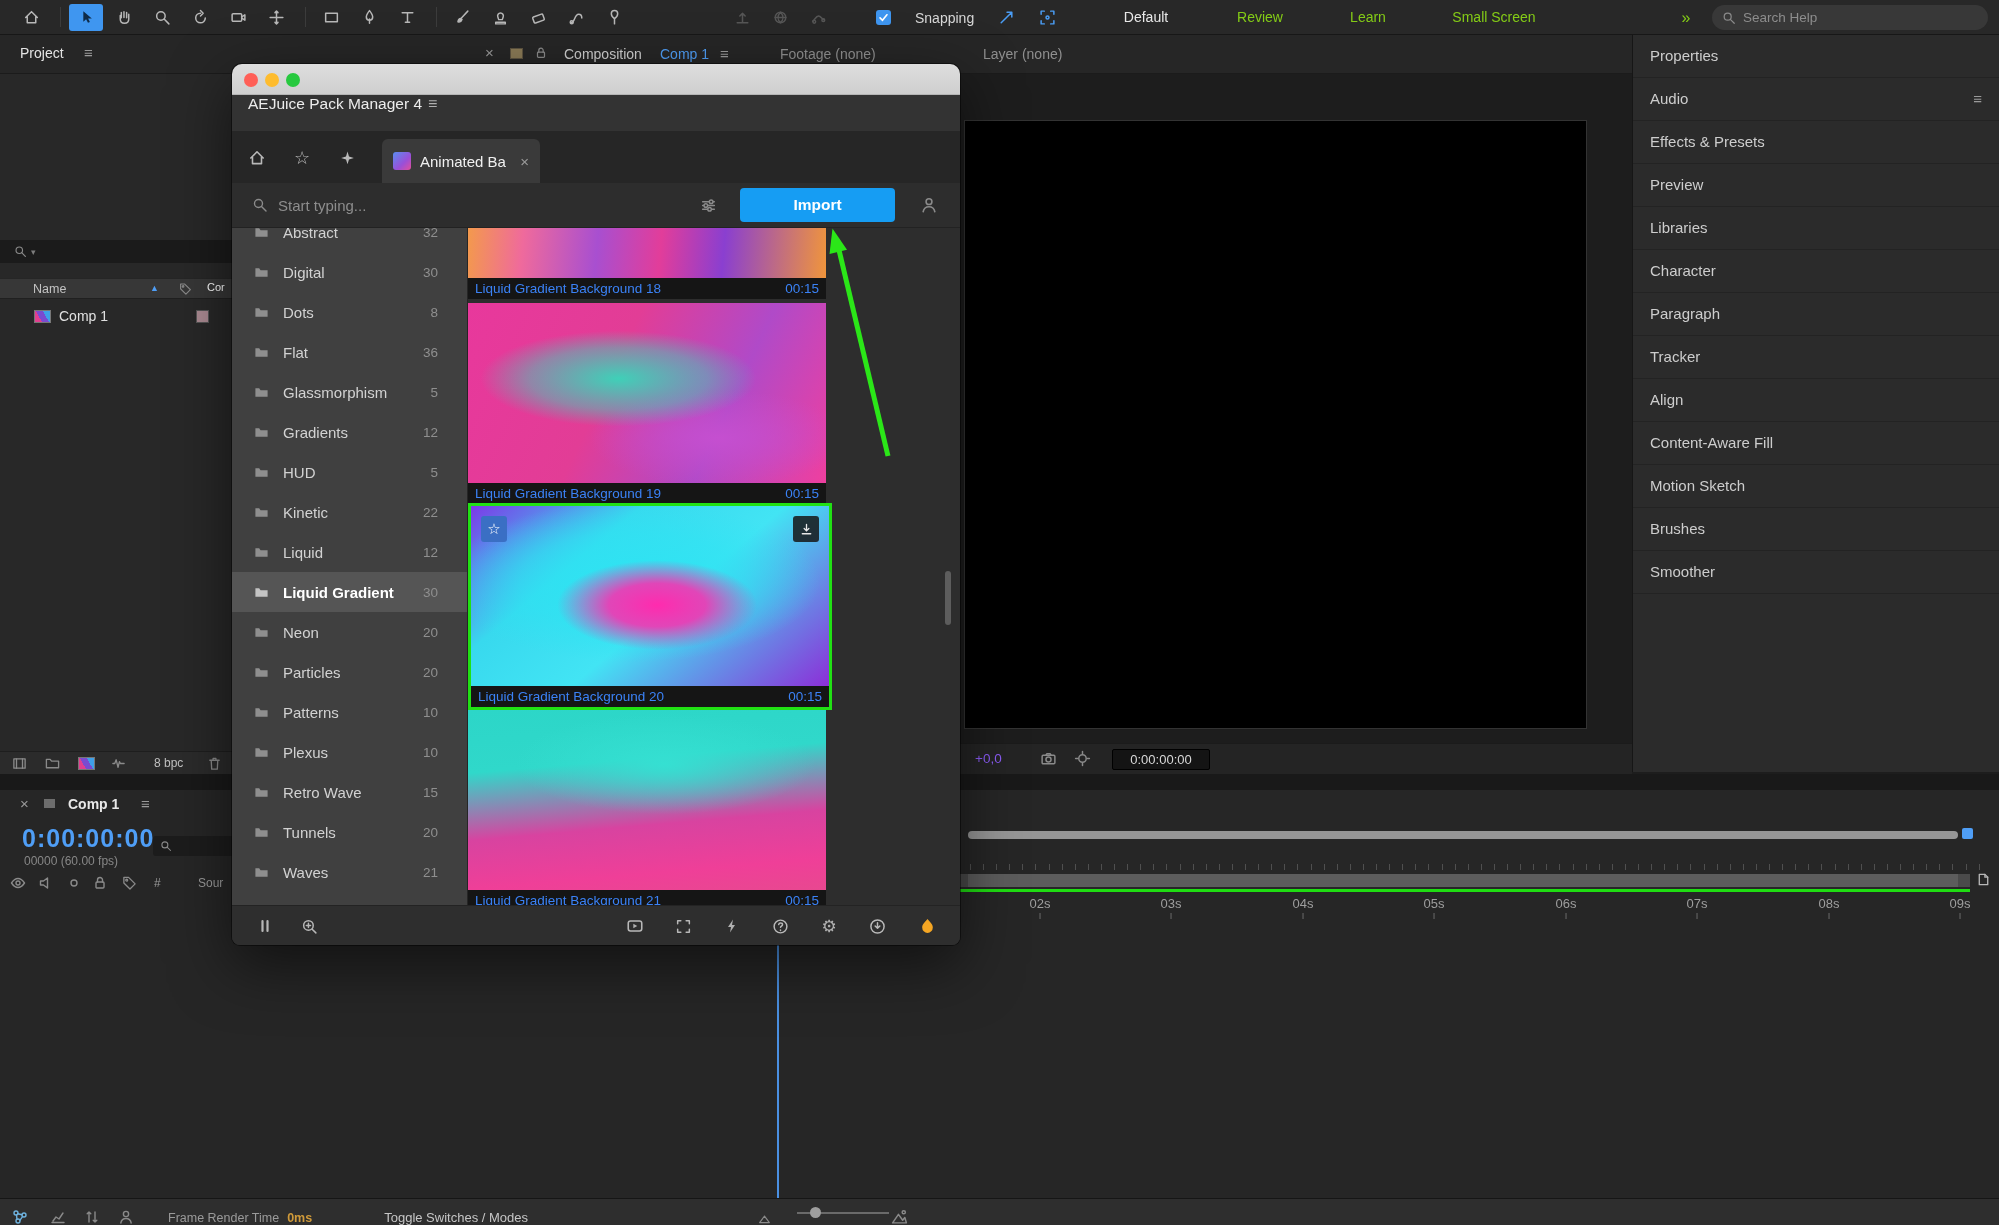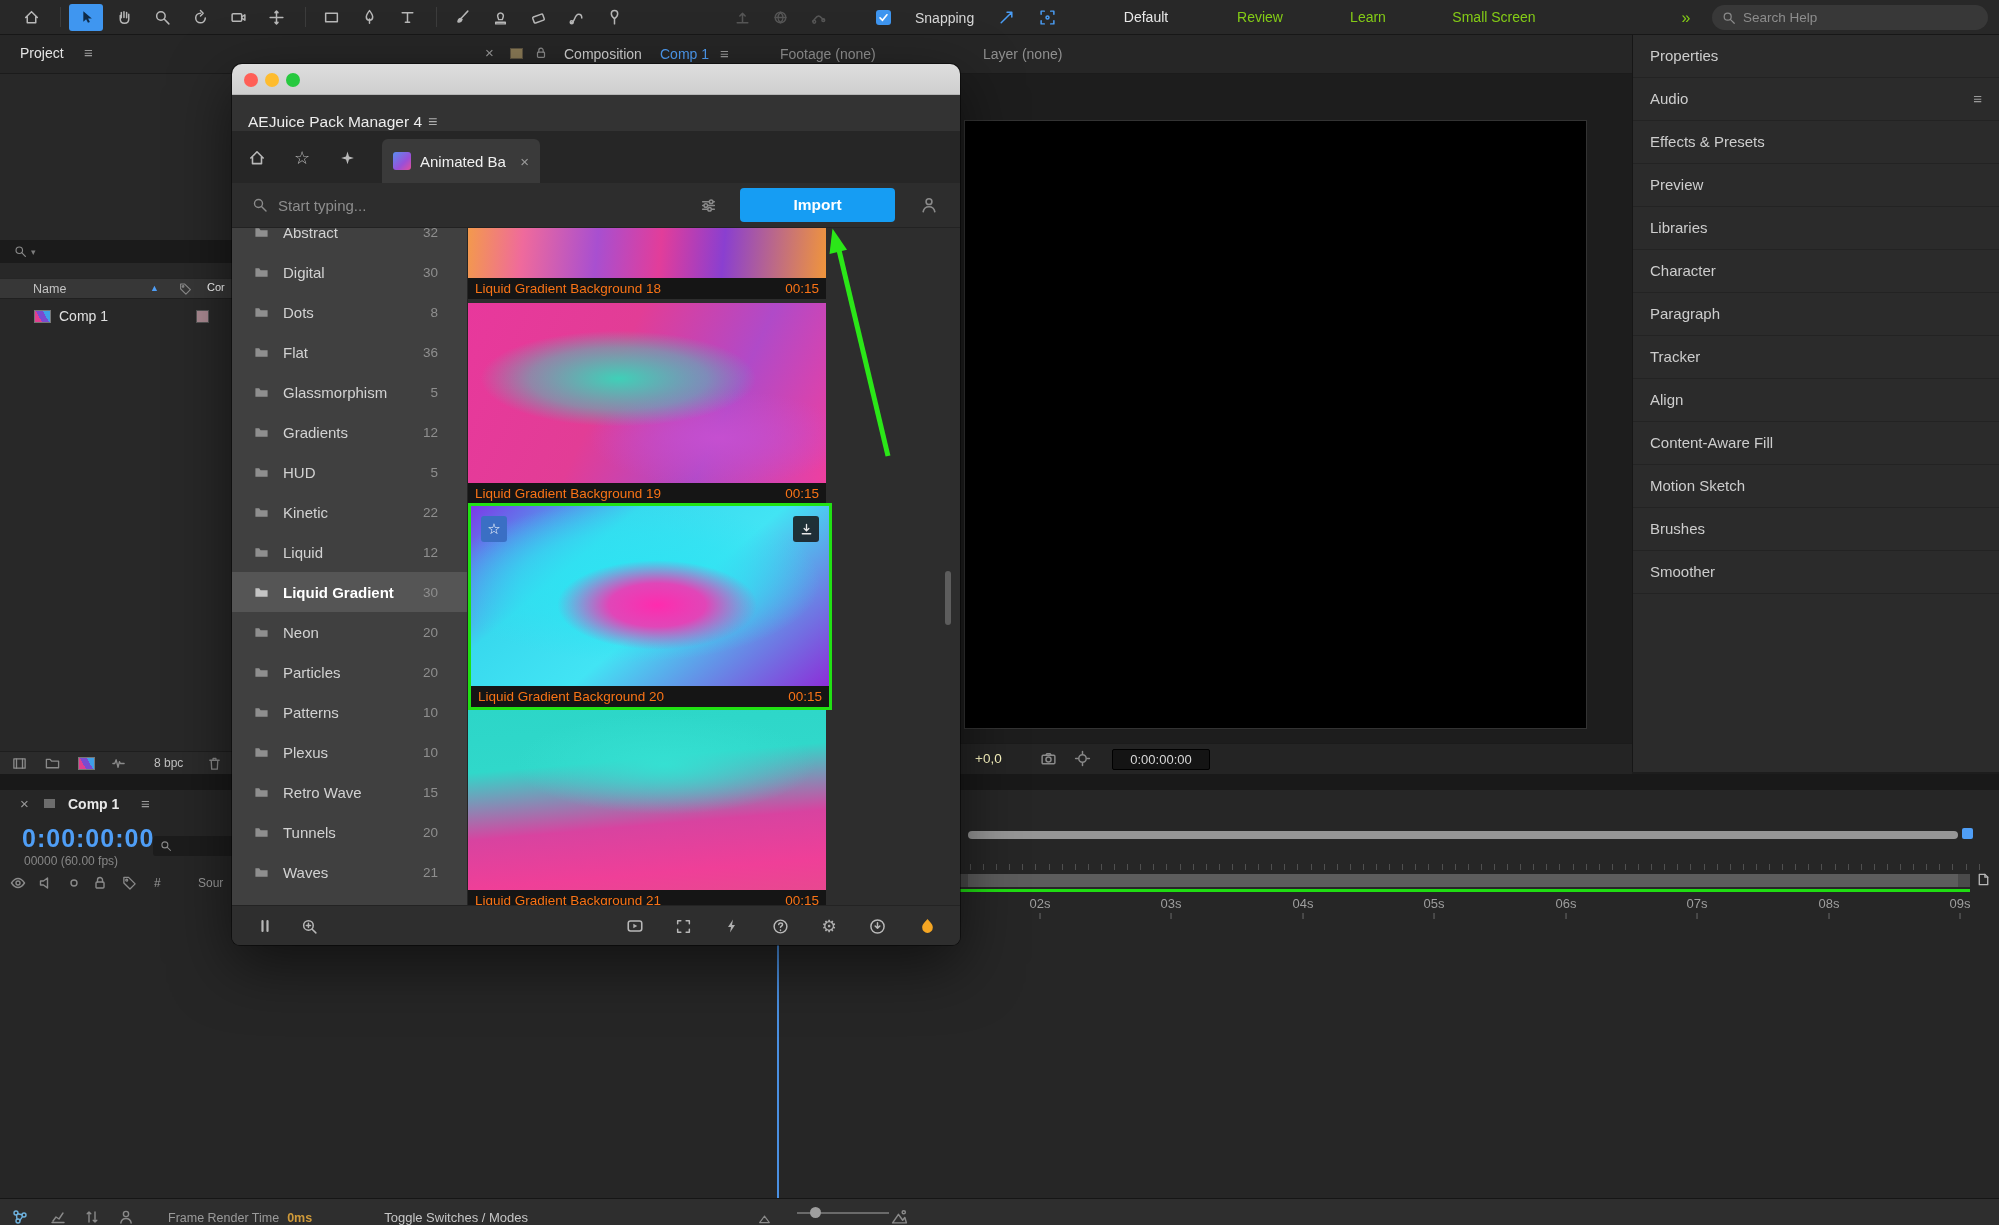--- a/index.html
+++ b/index.html
@@ -31,37 +31,37 @@
   .sbrow{height:43px;line-height:42px;padding:0 17px;border-bottom:1px solid #232323;font-size:15px;color:#cdcdcd;display:flex;justify-content:space-between;align-items:center}
   #gapstrip{left:0;top:774px;width:1999px;height:16px;background:#191919}
   #timeline{left:0;top:790px;width:1999px;height:408px;background:#262626}
   #statusbar{left:0;top:1198px;width:1999px;height:27px;background:#2e2e2e;border-top:1px solid #161616;display:flex;align-items:flex-end}
   .tick{position:absolute;top:56px;transform:translateX(-50%);color:#9e9e9e;font-size:13px;text-align:center}
   .tick i{display:block;width:1px;height:6px;background:#6a6a6a;margin:2px auto 0}
   
   #aej{left:232px;top:64px;width:728px;height:881px;border-radius:10px 10px 8px 8px;background:#2d2d2d;box-shadow:0 20px 60px rgba(0,0,0,.55),0 0 0 1px rgba(0,0,0,.45);z-index:10;overflow:hidden}
   #aejTitle{left:0;top:0;width:728px;height:31px;background:linear-gradient(#dedede,#cfcfcf);border-bottom:1px solid #b5b5b5}
   .light{position:absolute;top:9px;width:14px;height:14px;border-radius:50%}
-  #aejHead{left:0;top:31px;width:728px;height:37px;background:#333;border-bottom:1px solid #262626;display:flex;align-items:flex-end;padding:0 16px;color:#ececec;font-size:15.5px}
+  #aejHead{left:0;top:31px;width:728px;height:37px;background:#333;border-bottom:1px solid #262626;display:flex;align-items:flex-start;padding:0 16px;color:#ececec;font-size:15.5px}
   #aejTabs{left:0;top:68px;width:728px;height:51px;background:#262626}
   .tabico{position:absolute;top:7px;width:38px;height:38px;border-radius:4px;display:flex;align-items:center;justify-content:center;color:#b8b8b8;font-size:18px}
   #aejActiveTab{position:absolute;left:150px;top:7px;width:158px;height:44px;background:#3a3a3a;border-radius:6px 6px 0 0;display:flex;align-items:center;gap:9px;padding:0 11px;color:#f0f0f0;font-size:15px}
   #aejSearchRow{left:0;top:119px;width:728px;height:45px;background:#2d2d2d;border-bottom:1px solid #222;display:flex;align-items:center;padding:0 20px}
   #aejSearchRow input{background:transparent;border:none;outline:none;color:#dcdcdc;font:inherit;font-size:15px;width:380px;margin-left:10px}
   #importBtn{position:absolute;left:508px;top:124px;width:155px;height:34px;background:#169df3;border-radius:4px;color:#fff;font-size:15.5px;font-weight:bold;display:flex;align-items:center;justify-content:center}
   #aejCats{left:0;top:164px;width:236px;height:677px;background:#404040;border-right:1px solid #262626;overflow:hidden}
   .catrow{position:absolute;left:0;width:236px;height:40px;display:flex;align-items:center;padding:0 30px 0 22px}
   .catrow .nm{margin-left:14px;font-size:15px;color:#d2d2d2;max-width:118px;overflow:hidden;text-overflow:ellipsis;white-space:nowrap}
   .catrow .ct{margin-left:auto;font-size:13.5px;color:#8f8f8f}
   .catrow.sel{background:#555}
   .catrow.sel .nm{color:#fff;font-weight:bold}
   #aejThumbs{left:236px;top:164px;width:492px;height:677px;background:#2d2d2d;overflow:hidden}
   .tblock{position:absolute;left:0;width:358px}
   .thumb{width:358px;height:180px}
-  .tlabel{width:358px;height:21px;background:rgba(12,12,12,.72);display:flex;justify-content:space-between;align-items:center;padding:0 7px;font-size:13.5px;color:#f97316;white-space:nowrap}
+  .tlabel{width:358px;height:21px;background:rgba(12,12,12,.72);display:flex;justify-content:space-between;align-items:center;padding:0 7px;font-size:13.5px;color:#3b82f6;white-space:nowrap}
   .tblock.sel{border:3px solid #21e114;width:364px}
   .badge{position:absolute;top:10px;width:26px;height:26px;border-radius:3px;display:flex;align-items:center;justify-content:center}
   #aejBottom{left:0;top:841px;width:728px;height:40px;background:#2e2e2e;border-top:1px solid #232323;display:flex;align-items:center}
   .bico{position:absolute;top:851px;width:30px;height:22px;display:flex;align-items:center;justify-content:center}
   #t18{background:linear-gradient(95deg,#f4a33c 0%,#ef6a9c 18%,#a84fd0 38%,#e23d9a 55%,#8a3fd0 72%,#f0953c 100%)}
   #t19{background:radial-gradient(55% 38% at 42% 42%,#3fd0b8 0%,rgba(63,208,184,.5) 45%,rgba(63,208,184,0) 70%),radial-gradient(60% 45% at 70% 75%,#c54fd0 0%,rgba(197,79,208,0) 60%),linear-gradient(115deg,#e8389c 0%,#e23d96 40%,#b04ac8 70%,#ef3f9f 100%)}
   #t20{background:radial-gradient(45% 40% at 52% 55%,#ff2bae 0%,rgba(255,43,174,.85) 30%,rgba(255,43,174,0) 62%),radial-gradient(70% 60% at 45% 42%,#2ee3f2 0%,rgba(46,227,242,.6) 45%,rgba(46,227,242,0) 75%),linear-gradient(140deg,#7c3ae8 0%,#38d9ee 30%,#42e4f4 55%,#8c2fd8 100%)}
   #t21{background:radial-gradient(60% 40% at 55% 30%,#35e0d2 0%,rgba(53,224,210,0) 70%),linear-gradient(175deg,#2cd6c8 0%,#30d8ca 30%,#d843a0 62%,#ef3f98 85%,#e84890 100%)}
   .compico{width:17px;height:13px;background:linear-gradient(60deg,#e13f8f 0 33%,#7a4bd0 33% 66%,#3fa0e8 66% 100%);border:1px solid #777}
   .abico{width:18px;height:18px;border-radius:3px;background:linear-gradient(135deg,#5a8df0,#9a4fd8 60%,#e24f9a)}
@@ -284,21 +284,21 @@
     <span class="r" style="left:94px;top:11px;color:#cfcfcf">Composition</span>
     <span class="r" style="left:190px;top:11px;color:#4f9ef6">Comp 1</span>
     <span class="r" style="left:250px;top:10px;color:#9a9a9a;font-size:15px">≡</span>
     <span class="r" style="left:310px;top:11px;color:#8f8f8f">Footage (none)</span>
     <span class="r" style="left:513px;top:11px;color:#8f8f8f">Layer (none)</span>
   </div>
 
   <div class="r" id="viewerArea">
     <div class="r" style="left:494px;top:46px;width:623px;height:609px;background:#000;border:1px solid #333"></div>
     <div class="r" style="left:0;top:669px;width:1162px;height:31px;background:#242424;border-top:1px solid #1b1b1b">
-      <span class="r" style="left:505px;top:7px;color:#fef9c3;font-size:13.5px">+0,0</span>
+      <span class="r" style="left:505px;top:7px;color:#8b5cf6;font-size:13.5px">+0,0</span>
       <span class="r ic dark" style="left:570px;top:6px">
           <svg width="17" height="17" viewBox="0 0 16 16">
             <rect x="2" y="5" width="12" height="8" rx="1"></rect>
             <circle cx="8" cy="9" r="2.4"></circle>
             <path d="M5.5 5 6.5 3.5h3L10.5 5"></path>
           </svg>
         </span>
       <span class="r ic dark" style="left:604px;top:6px">
           <svg width="17" height="17" viewBox="0 0 16 16">
             <circle cx="8" cy="8" r="3.5"></circle>

